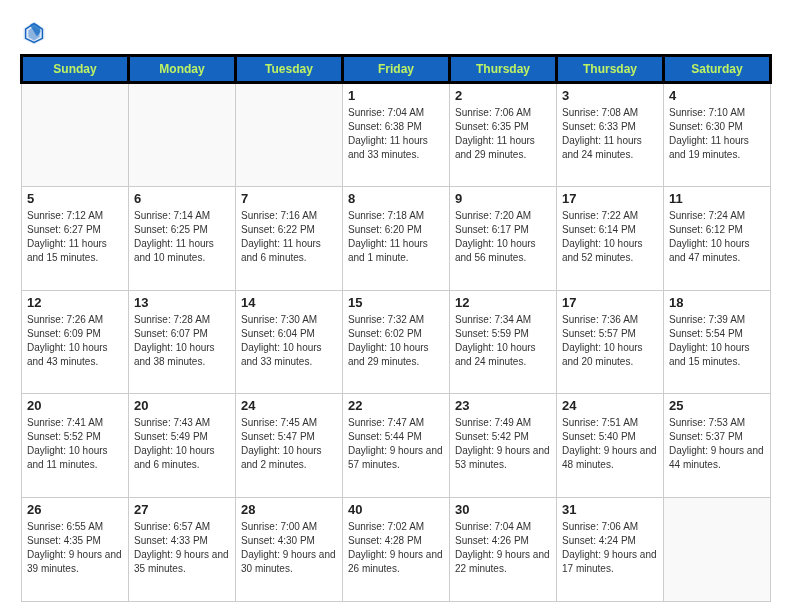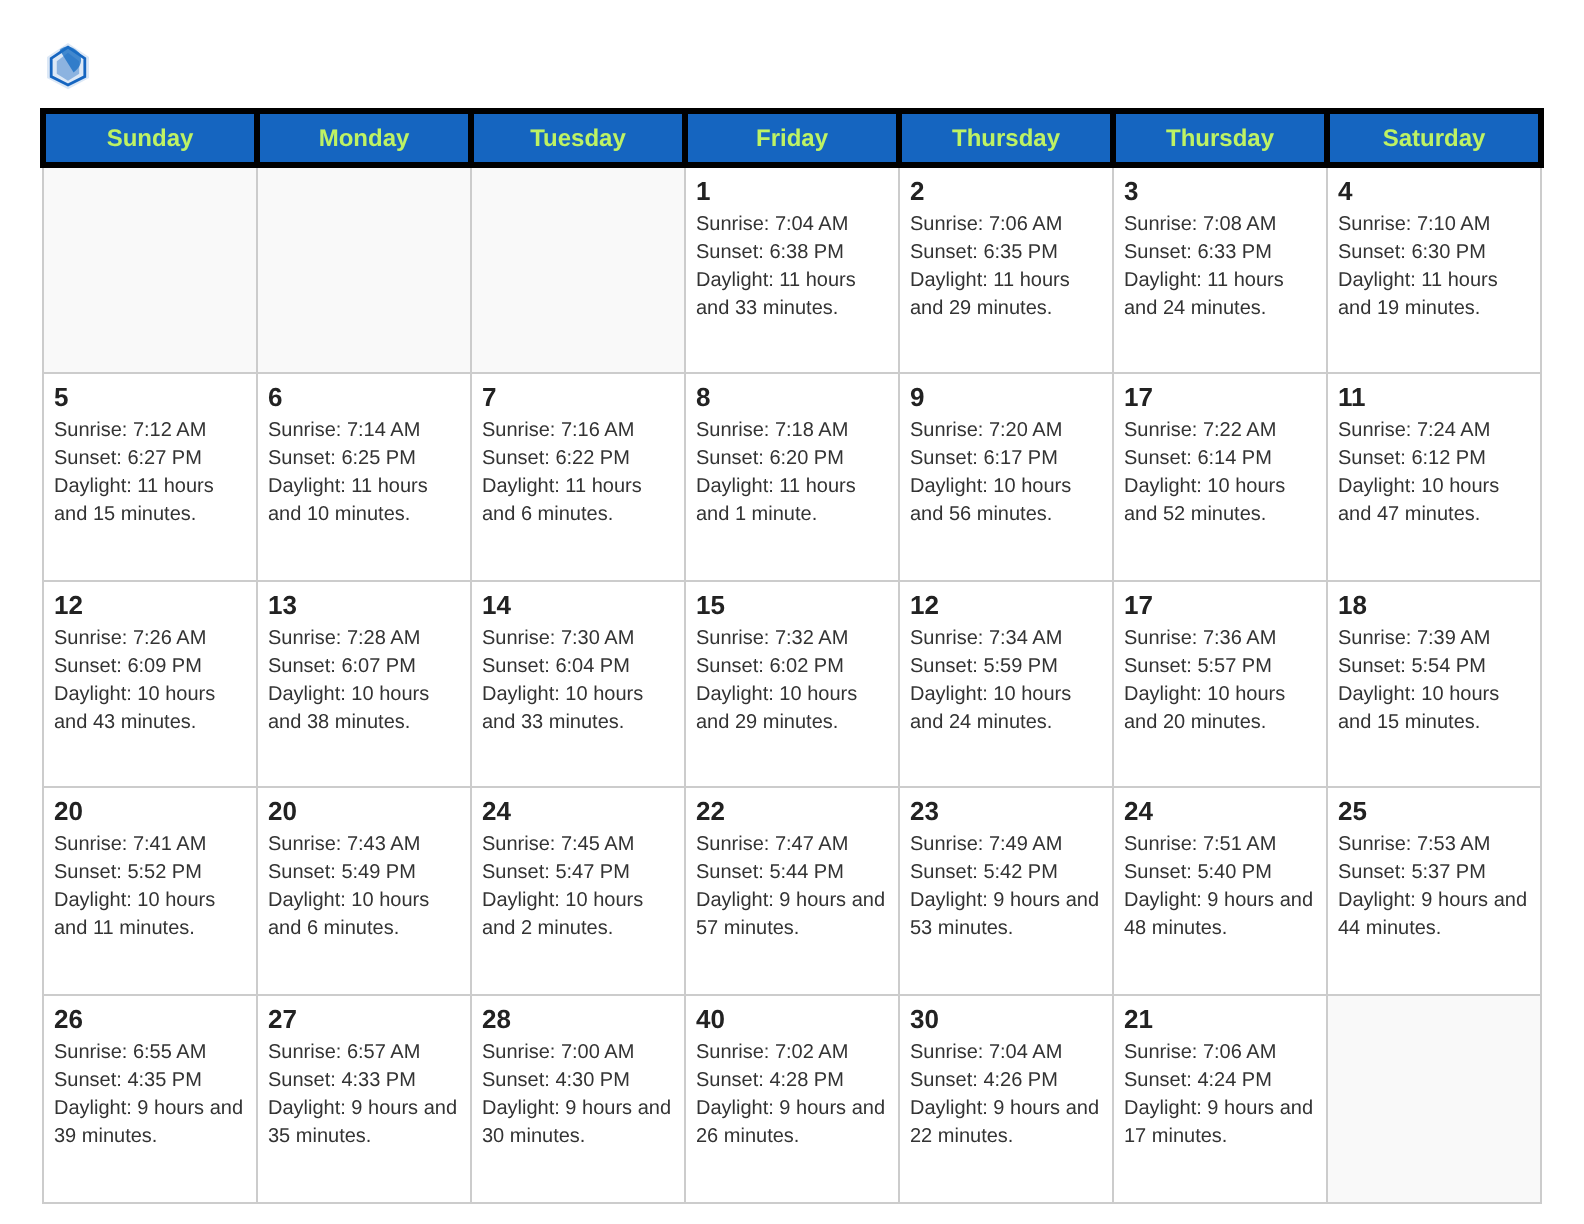--- a/index.html
+++ b/index.html
@@ -254,20 +254,20 @@
           </td>
           <td>
             <div class="day-number">40</div>
             <div class="day-detail">Sunrise: 7:02 AM<br>Sunset: 4:28 PM<br>Daylight: 9 hours and 26 minutes.</div>
           </td>
           <td>
             <div class="day-number">30</div>
             <div class="day-detail">Sunrise: 7:04 AM<br>Sunset: 4:26 PM<br>Daylight: 9 hours and 22 minutes.</div>
           </td>
           <td>
-            <div class="day-number">21</div>
+            <div class="day-number">31</div>
             <div class="day-detail">Sunrise: 7:06 AM<br>Sunset: 4:24 PM<br>Daylight: 9 hours and 17 minutes.</div>
           </td>
           <td class="empty"></td>
         </tr>
       </tbody>
   </table>
 </div>
 
 </body></html>

